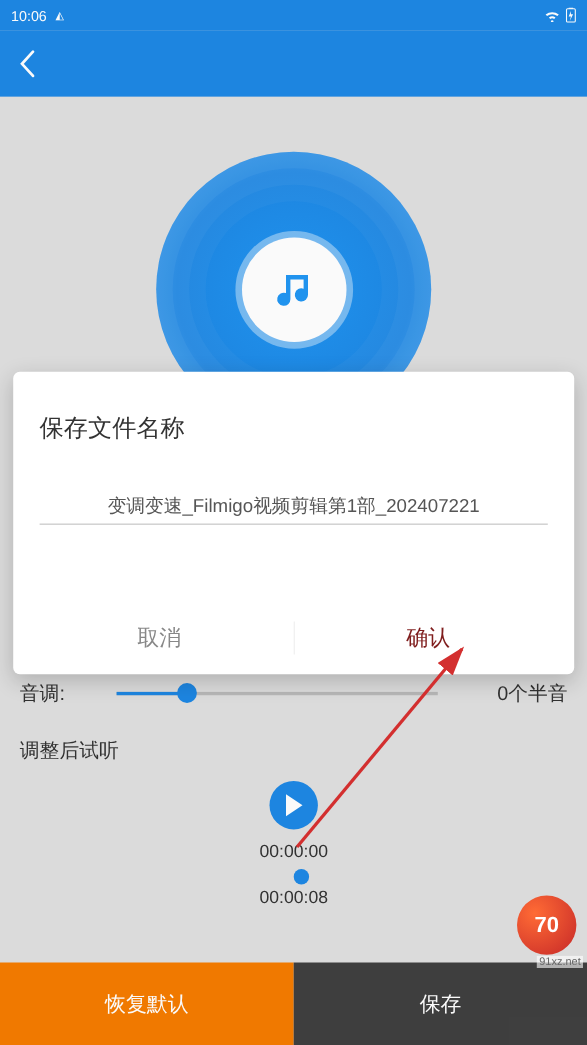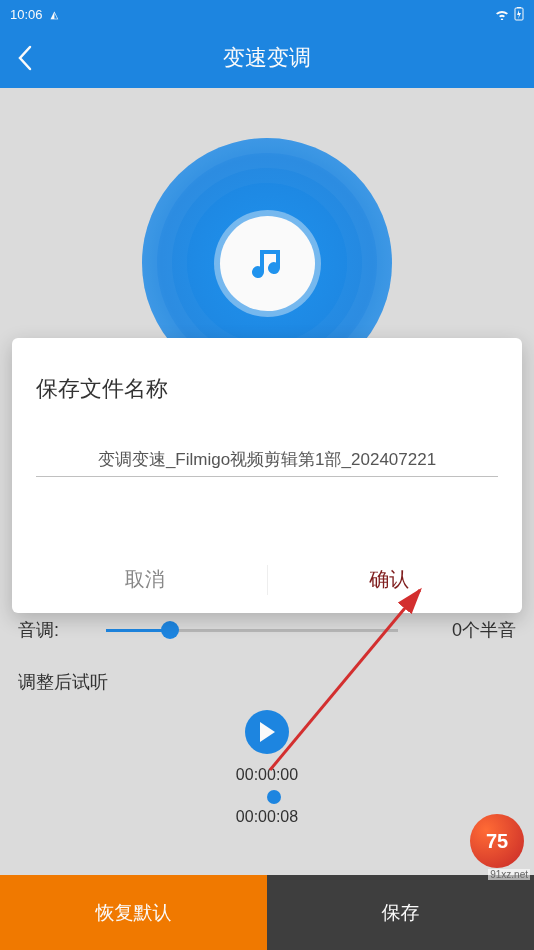--- a/index.html
+++ b/index.html
@@ -73,21 +73,20 @@
       </svg>
   </span>
 </div>
 
 <div class="app-bar">
   <div class="back-btn">
     <svg width="16" height="26" viewBox="0 0 16 26">
         <path d="M13 2 L3 13 L13 24" stroke="#fff" stroke-width="2.5" fill="none" stroke-linecap="round"></path>
       </svg>
   </div>
-  <div class="app-title">变速变调</div>
 </div>
 
 <div class="content">
   <div class="disc-wrap">
     <div class="disc">
       <div class="disc-center">
         <svg width="42" height="42" viewBox="0 0 42 42">
           <path d="M14 8 h20 v4 h-16 v18 a6 6 0 1 1 -4 -5.6 V8 z M34 12 v14 a6 6 0 1 1 -4 -5.6 V12 z" fill="#2196f3"></path>
         </svg>
       </div>
@@ -143,15 +142,15 @@
 <svg class="arrow" style="left:250px; top:560px;" width="200" height="220">
   <defs>
       <marker id="ah" markerWidth="10" markerHeight="10" refX="8" refY="3" orient="auto">
         <path d="M0,0 L9,3 L0,6 Z" fill="#d32f2f"></path>
       </marker>
     </defs>
   <line x1="20" y1="210" x2="170" y2="30" stroke="#d32f2f" stroke-width="3" marker-end="url(#ah)"></line>
 </svg>
 
 <div class="watermark">
-  <div class="watermark-circle">75</div>
+  <div class="watermark-circle">70</div>
   <div class="watermark-text">91xz.net</div>
 </div>
 
 </body></html>

